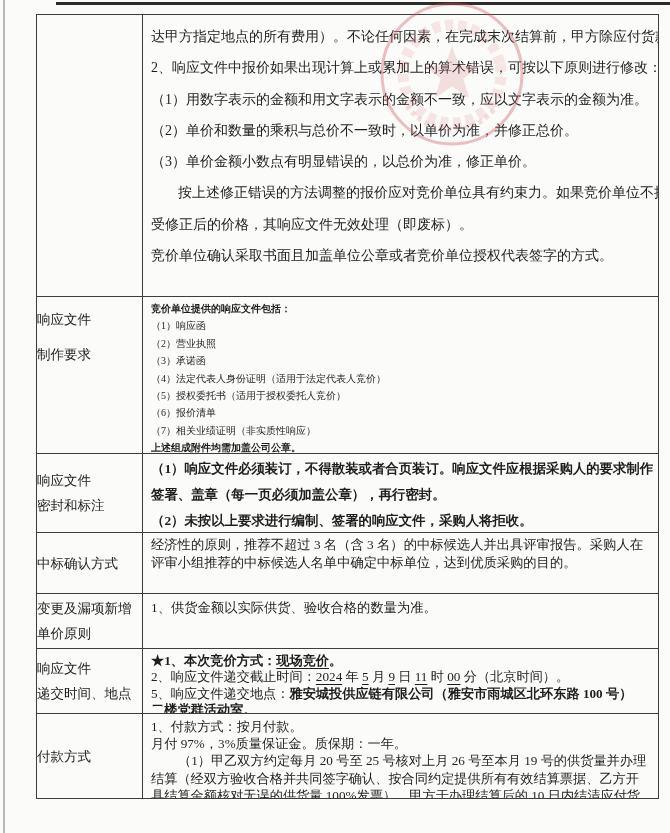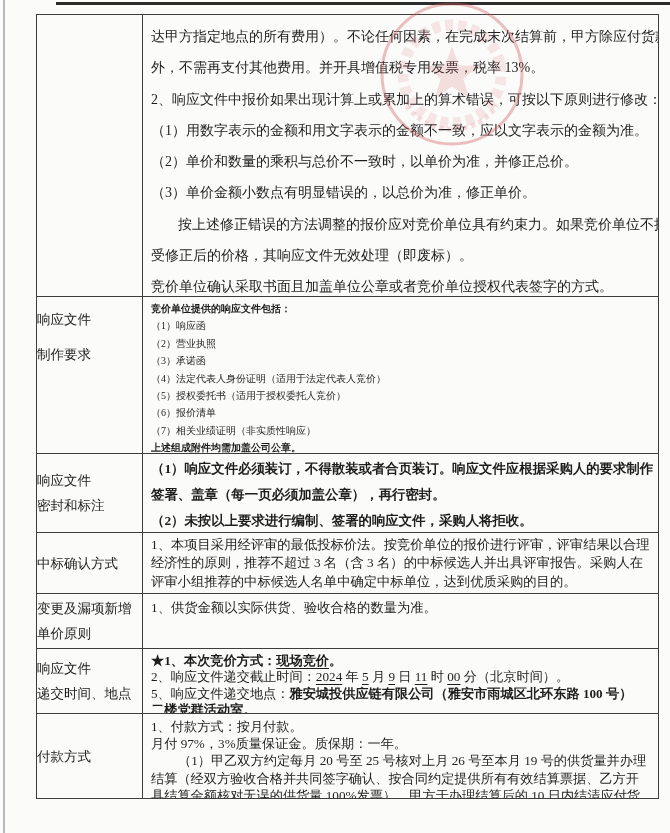--- a/index.html
+++ b/index.html
@@ -65,21 +65,20 @@
 <body>
 
 <div class="edge-line"></div>
 <div class="top-rule"></div>
 
 <div class="doc-table">
     <div class="trow r0">
       <div class="lcell"></div>
       <div class="ccell">
         <div class="cline"><span>达甲方指定地点的所有费用）。不论任何因素，在完成末次结算前，甲方除应付货款</span></div>
-        <div class="cline"><span>外，不需再支付其他费用。并开具增值税专用发票，税率 13%。</span></div>
         <div class="cline"><span>2、响应文件中报价如果出现计算上或累加上的算术错误，可按以下原则进行修改：</span></div>
         <div class="cline"><span>（1）用数字表示的金额和用文字表示的金额不一致，应以文字表示的金额为准。</span></div>
         <div class="cline"><span>（2）单价和数量的乘积与总价不一致时，以单价为准，并修正总价。</span></div>
         <div class="cline"><span>（3）单价金额小数点有明显错误的，以总价为准，修正单价。</span></div>
         <div class="cline ind"><span>按上述修正错误的方法调整的报价应对竞价单位具有约束力。如果竞价单位不接</span></div>
         <div class="cline"><span>受修正后的价格，其响应文件无效处理（即废标）。</span></div>
         <div class="cline"><span>竞价单位确认采取书面且加盖单位公章或者竞价单位授权代表签字的方式。</span></div>
       </div>
     </div>
     <div class="trow r1">
@@ -108,21 +107,20 @@
         <div class="cline"><span class="b">（1）响应文件必须装订，不得散装或者合页装订。响应文件应根据采购人的要求制作，</span></div>
         <div class="cline"><span class="b">签署、盖章（每一页必须加盖公章），再行密封。</span></div>
         <div class="cline"><span class="b">（2）未按以上要求进行编制、签署的响应文件，采购人将拒收。</span></div>
       </div>
     </div>
     <div class="trow r3">
       <div class="lcell">
         <div class="lab-line">中标确认方式</div>
       </div>
       <div class="ccell">
-        <div class="cline"><span>1、本项目采用经评审的最低投标价法。按竞价单位的报价进行评审，评审结果以合理</span></div>
         <div class="cline"><span>经济性的原则，推荐不超过 3 名（含 3 名）的中标候选人并出具评审报告。采购人在</span></div>
         <div class="cline"><span>评审小组推荐的中标候选人名单中确定中标单位，达到优质采购的目的。</span></div>
       </div>
     </div>
     <div class="trow r4">
       <div class="lcell">
         <div class="lab-line">变更及漏项新增</div>
         <div class="lab-line">单价原则</div>
       </div>
       <div class="ccell">

